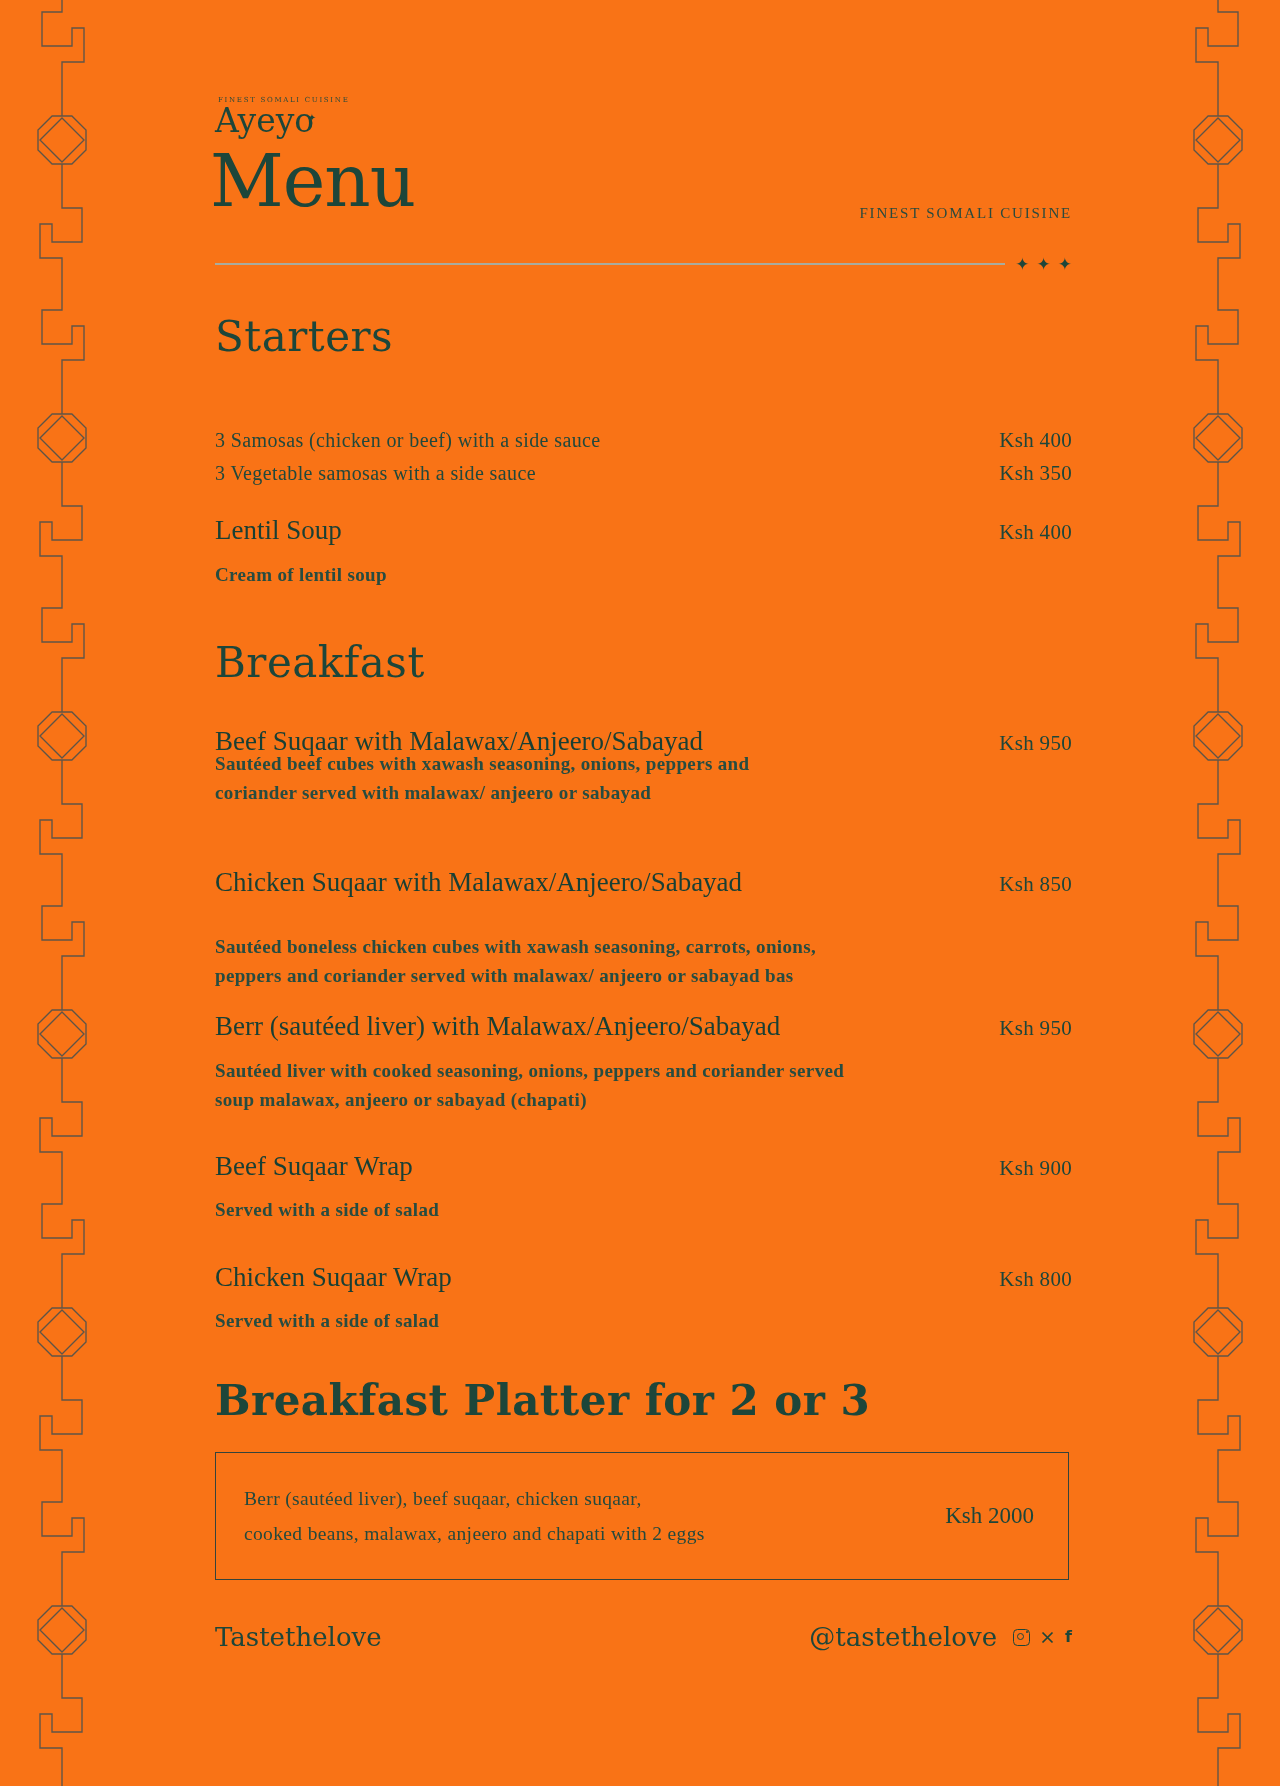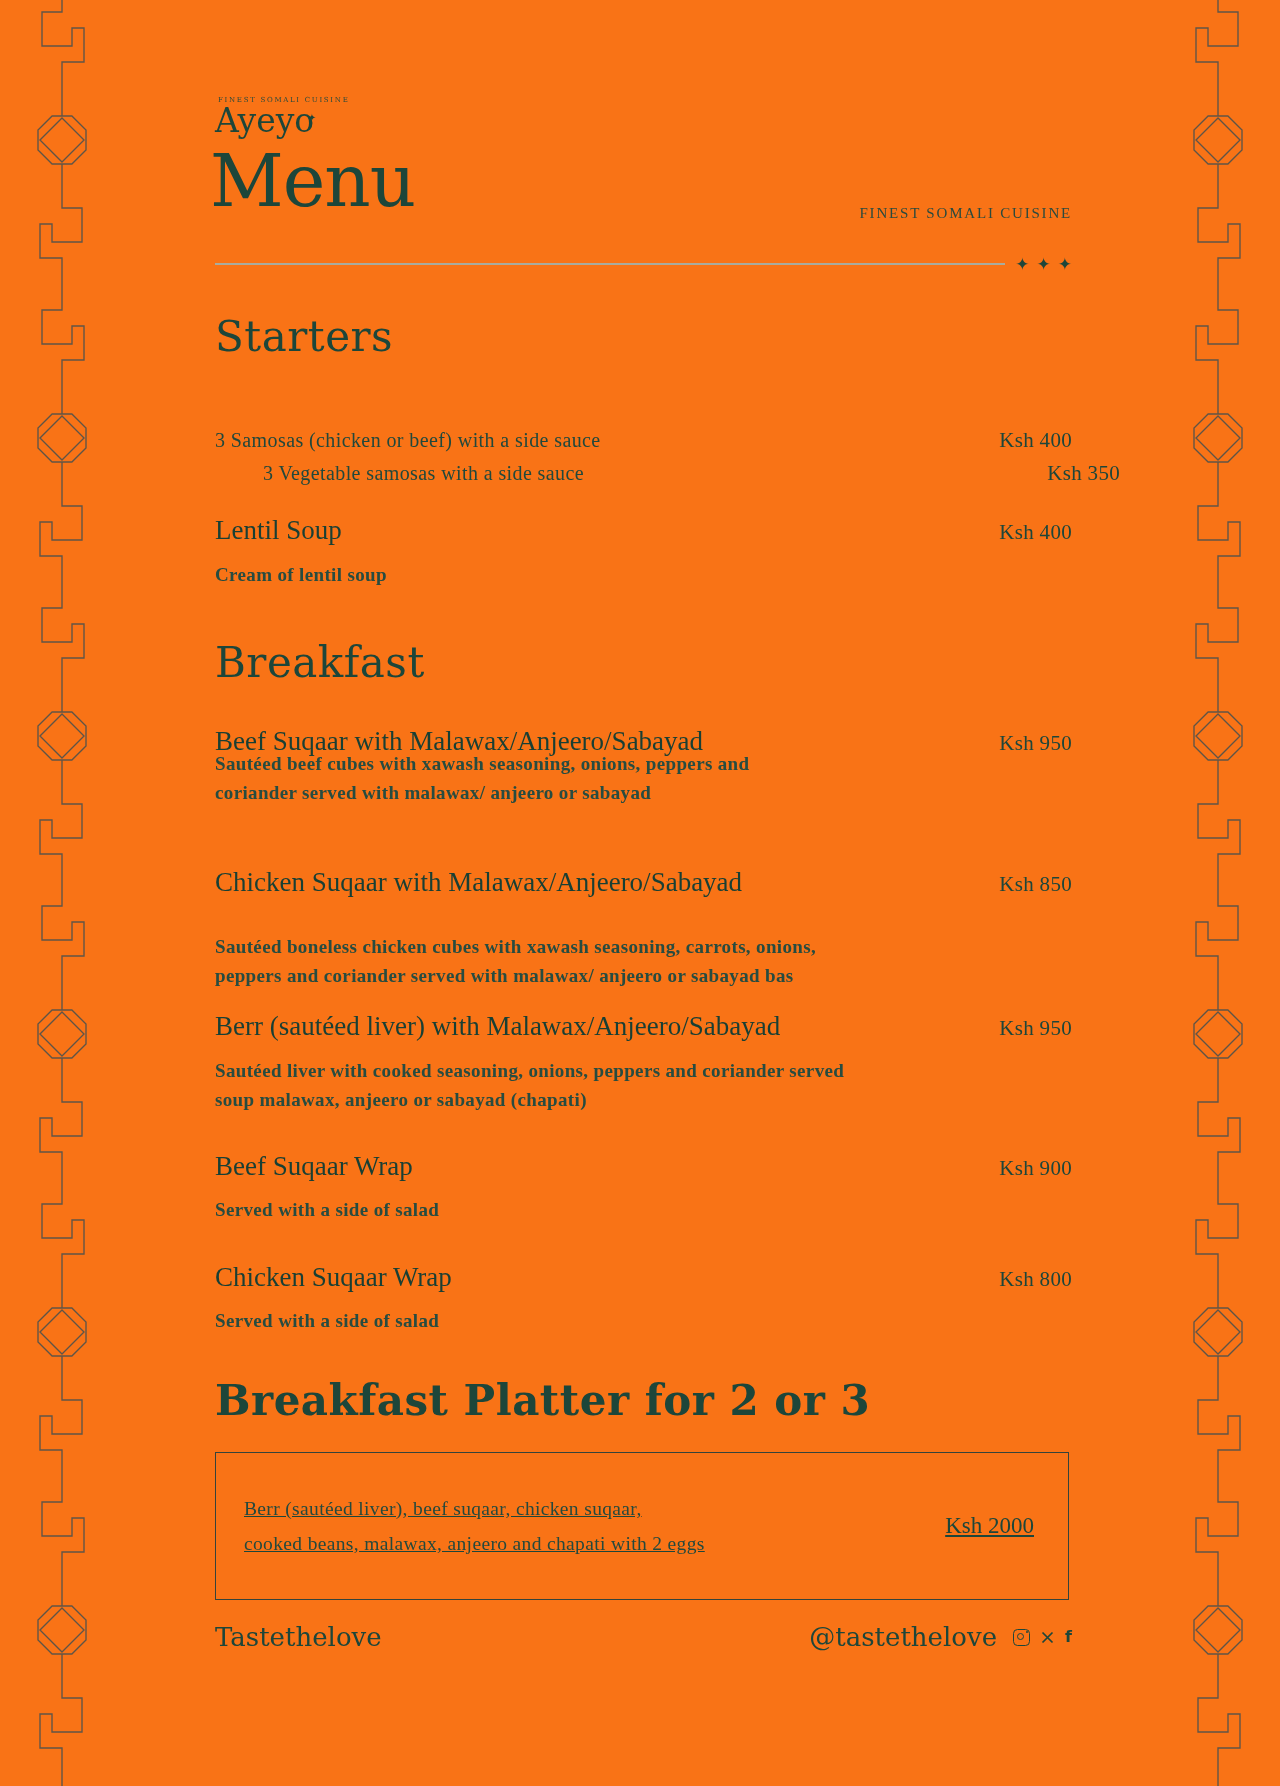--- a/index.html
+++ b/index.html
@@ -40,23 +40,23 @@
   .abs{position:absolute;left:0;width:857px;}
 
   .item-name{font-size:27px;line-height:1.2;color:#183f34;}
   .name-row{display:flex;justify-content:space-between;align-items:baseline;}
   .price{font-size:21px;letter-spacing:0.3px;color:#1d463a;white-space:nowrap;}
   .sub-row{display:flex;justify-content:space-between;align-items:baseline;}
   .sub-text{font-size:20px;letter-spacing:0.4px;color:#21483c;}
   .desc{font-size:19px;letter-spacing:0.35px;line-height:1.55;color:#274c40;font-weight:bold;}
 
   .platter-box{
-    position:absolute;left:0;top:1452px;width:854px;height:148px;
+    position:absolute;left:0;top:1452px;width:854px;height:128px;
     border:1.5px solid #35433b;display:flex;align-items:center;
-    justify-content:space-between;padding:0 34px 0 28px;box-sizing:border-box;text-decoration:underline;
+    justify-content:space-between;padding:0 34px 0 28px;box-sizing:border-box;
   }
   .platter-text{font-size:19.5px;letter-spacing:0.35px;line-height:1.8;color:#24493d;}
   .platter-price{font-size:23px;color:#1d463a;white-space:nowrap;}
 
   .footer{position:absolute;top:1622px;left:0;width:857px;display:flex;justify-content:space-between;align-items:center;}
   .brand{font-family:"DejaVu Serif", serif;font-size:26px;color:#1d463a;}
   .footer-right{display:flex;align-items:center;gap:16px;}
   .handle{font-family:"DejaVu Serif", serif;font-size:26px;color:#1d463a;}
   .social{display:flex;align-items:center;gap:11px;}
   .ig-icon{width:15px;height:15px;border:1.6px solid #1d463a;border-radius:4.5px;position:relative;display:inline-block;}
@@ -104,21 +104,21 @@
         <span>✦</span>
       </div>
     </div>
 
     <h2 class="section-heading" style="top:316px;">Starters</h2>
 
     <div class="abs sub-row" style="top:428px;">
       <span class="sub-text">3 Samosas (chicken or beef) with a side sauce</span>
       <span class="price">Ksh 400</span>
     </div>
-    <div class="abs sub-row" style="top:461px;margin-left:48px;">
+    <div class="abs sub-row" style="top:461px;">
       <span class="sub-text">3 Vegetable samosas with a side sauce</span>
       <span class="price">Ksh 350</span>
     </div>
 
     <div class="abs name-row" style="top:514px;">
       <span class="item-name">Lentil Soup</span>
       <span class="price">Ksh 400</span>
     </div>
     <div class="abs desc" style="top:560px;">Cream of lentil soup</div>
 

